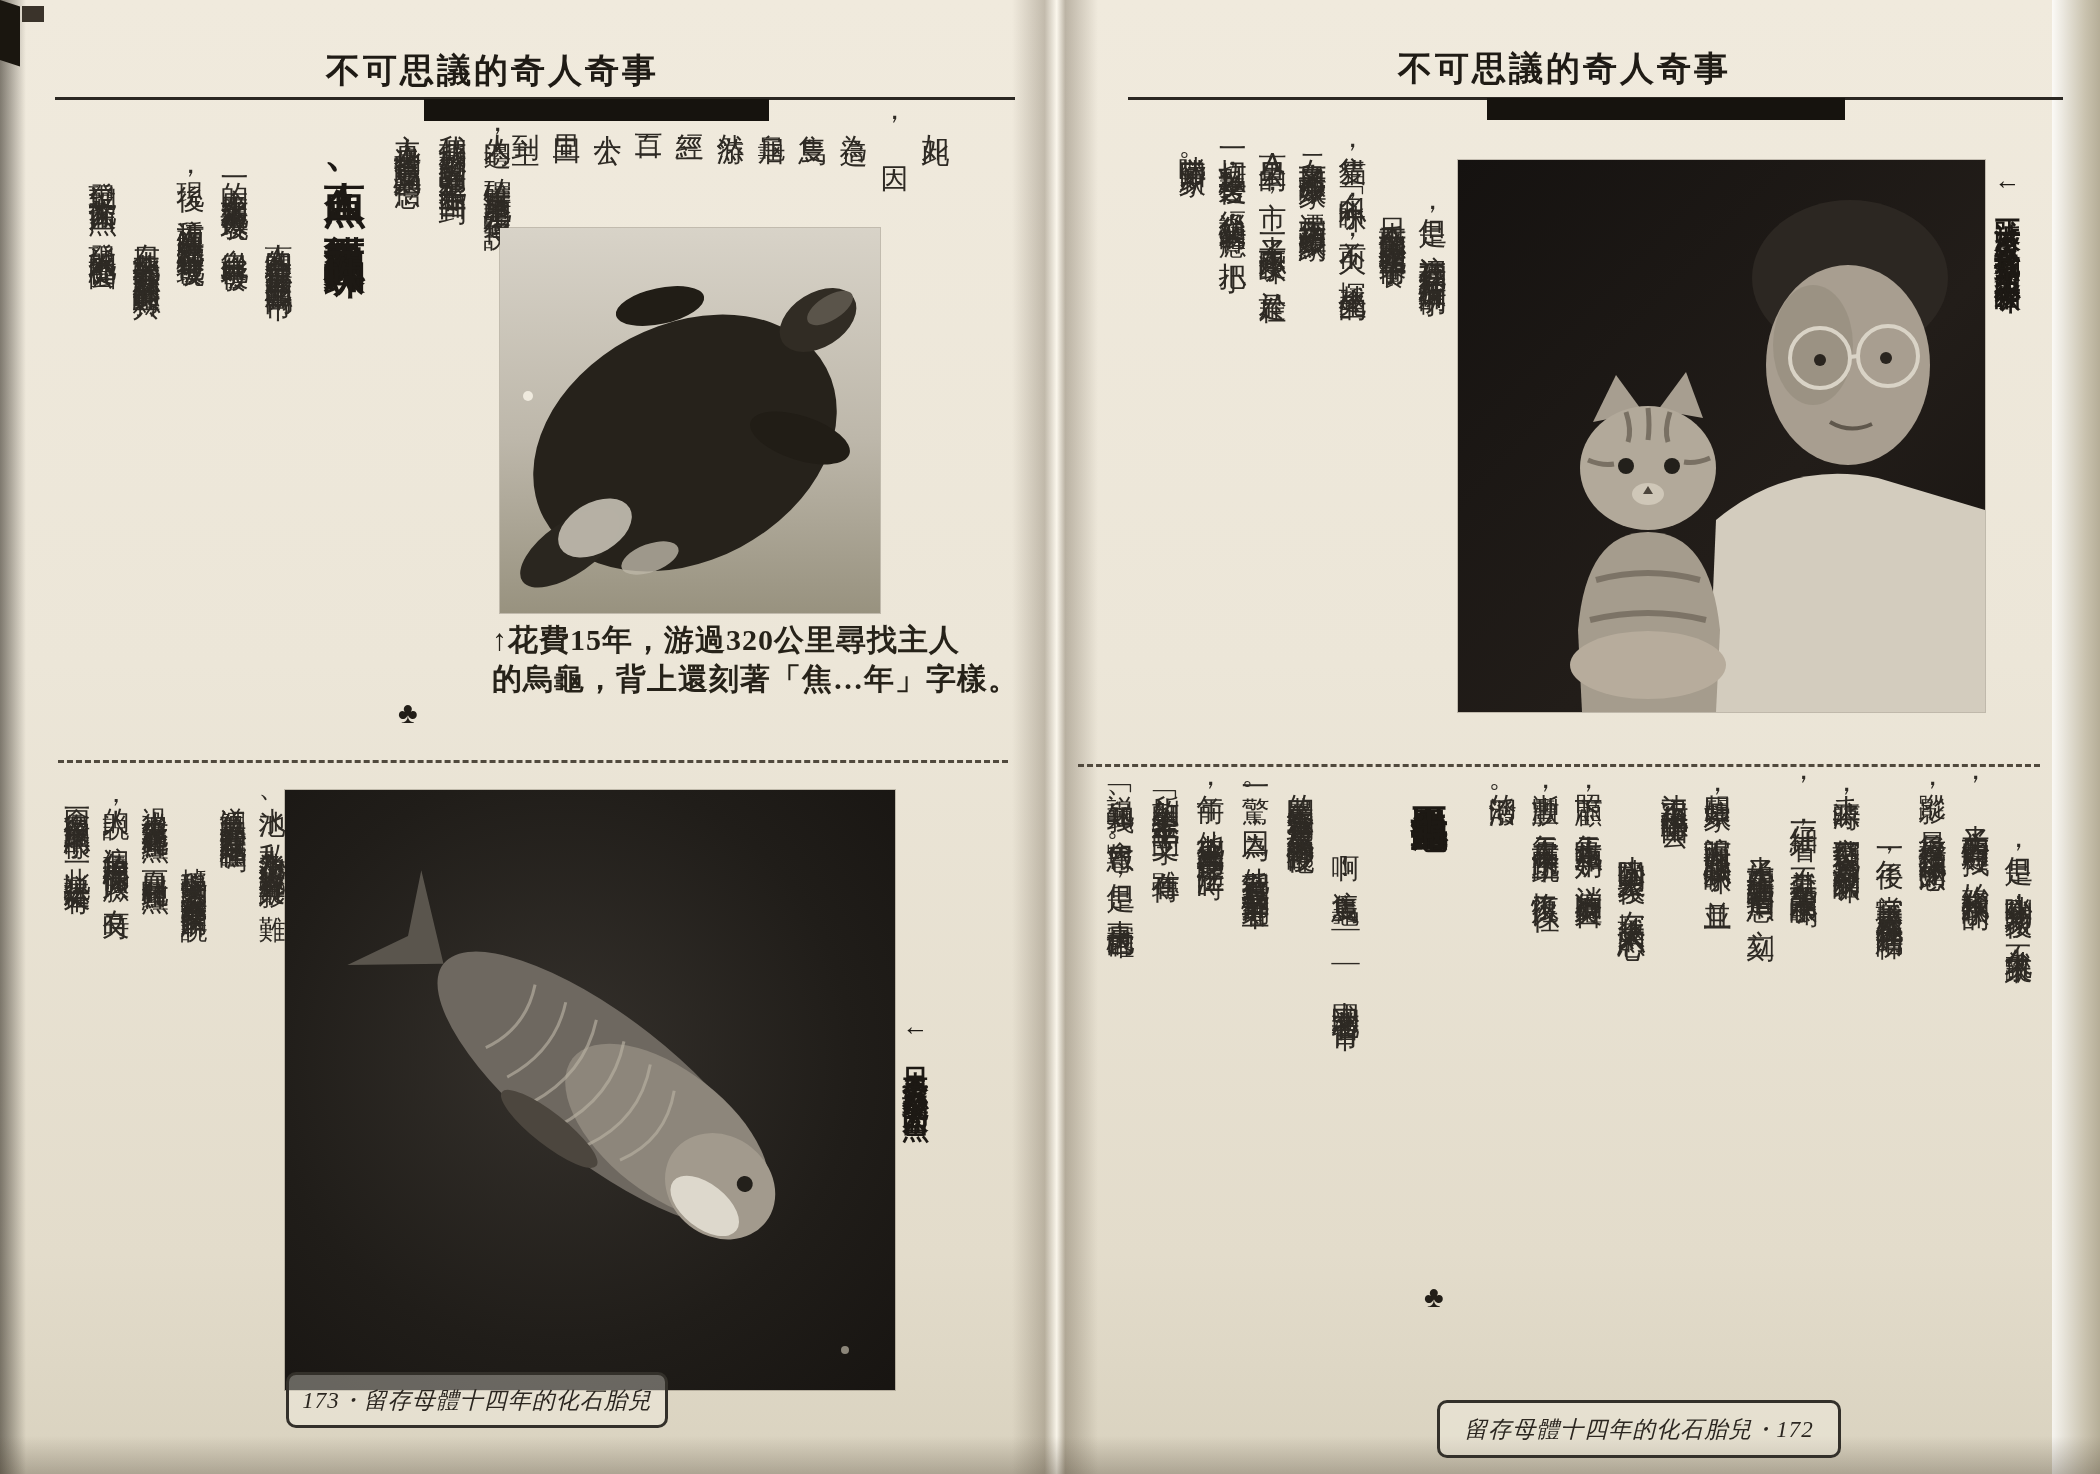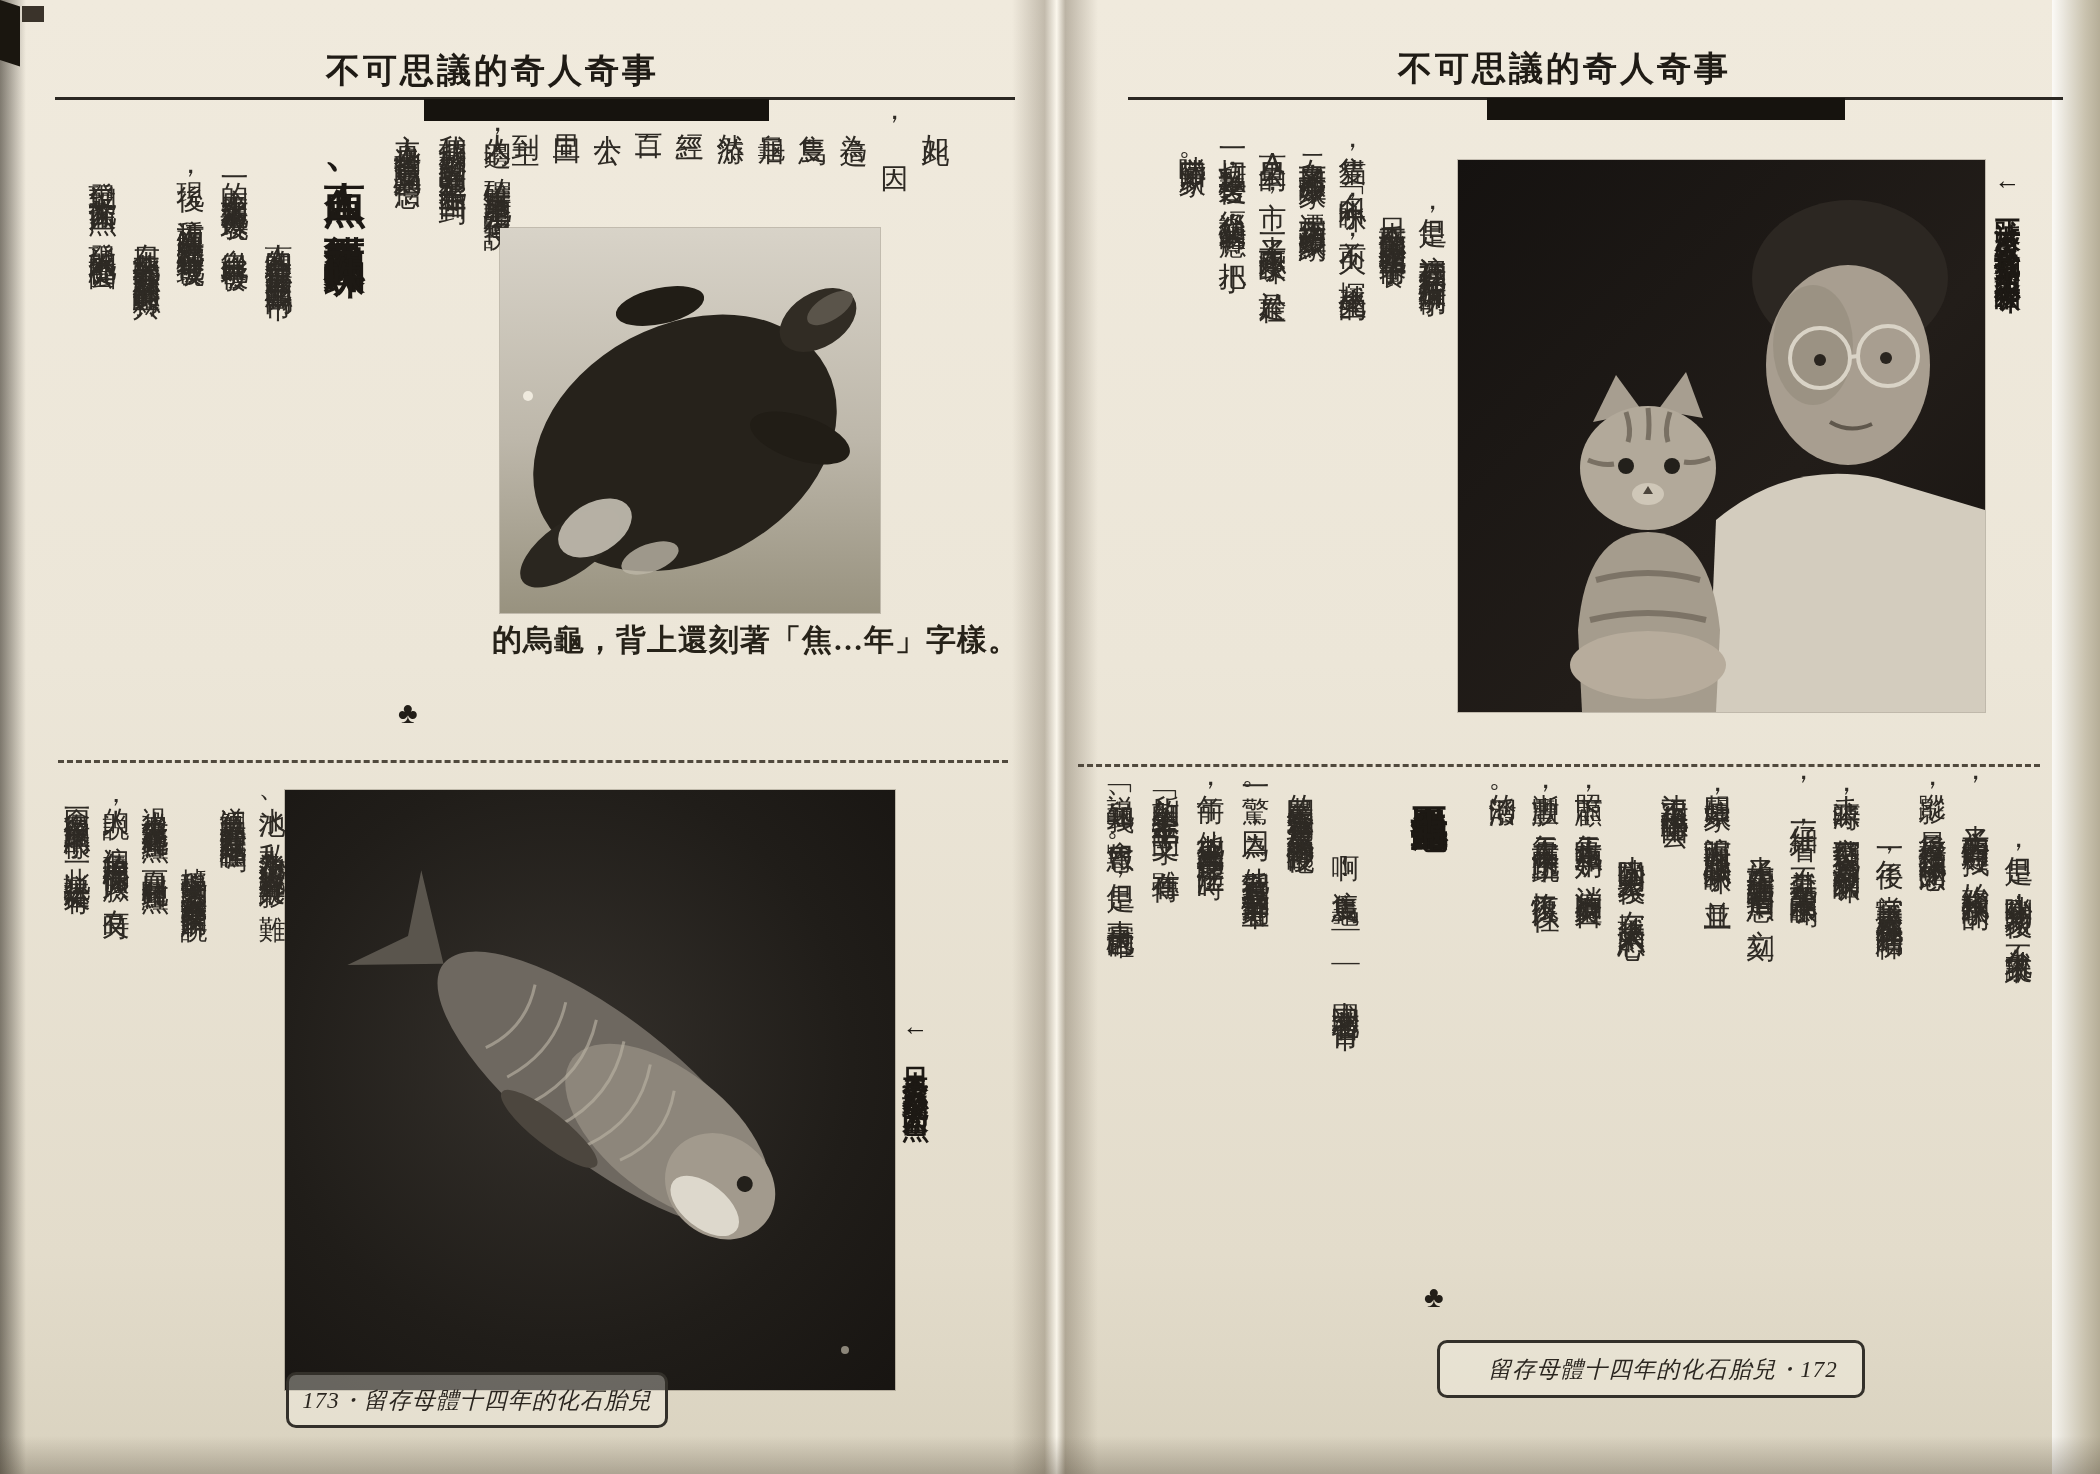--- a/index.html
+++ b/index.html
@@ -100,20 +100,21 @@
         <ellipse cx="300" cy="210" rx="52" ry="22" fill="#211d16" transform="rotate(18 300 210)"></ellipse>
         <ellipse cx="160" cy="78" rx="45" ry="18" fill="#211d16" transform="rotate(-12 160 78)"></ellipse>
         <ellipse cx="70" cy="320" rx="58 " ry="26" fill="#2a261f" transform="rotate(-35 70 320)"></ellipse>
         <ellipse cx="95" cy="300" rx="40" ry="25" fill="#cfc9bc" opacity="0.85" transform="rotate(-30 95 300)"></ellipse>
         <ellipse cx="150" cy="330" rx="30" ry="14" fill="#bdb6a7" opacity="0.8" transform="rotate(-20 150 330)"></ellipse>
         <circle cx="28" cy="168" r="5" fill="#efeade"></circle>
       </svg>
     </div>
 
     <div class="hcaption" style="left:492px;top:620px;">
+      <div>↑花費15年，游過320公里尋找主人</div>
       <div>的烏龜，背上還刻著「焦…年」字樣。</div>
     </div>
 
     <div class="vtitle" style="left:318px;top:150px;height:540px;font-size:41px;letter-spacing:3px;">人面魚、貓面魚及人面蜘蛛</div>
 
     <div class="vblock" style="left:80px;top:160px;width:220px;height:608px;
          font-size:28px;line-height:44px;letter-spacing:3px;">
         <div class="vcol">　　人面的鯉魚在最近日本的山形縣鶴岡市</div>
         <div class="vcol">的一座寺廟水池裡被人發現。自從此事被發</div>
         <div class="vcol">現後，這種人面鯉魚就陸續在各地被發現。</div>
@@ -262,16 +263,16 @@
     <div class="vblock" style="left:1098px;top:772px;width:270px;height:618px;
          font-size:28px;line-height:45px;letter-spacing:3px;">
         <div class="vcol">　　啊！這隻烏龜！——中國湖北省石首市</div>
         <div class="vcol">的農民焦秀金看到這隻放生烏龜的背部後吃</div>
         <div class="vcol">一驚。因為，他看到這隻烏龜背部刻著十五</div>
         <div class="vcol">年前，他放生到武昌的長江（揚子江）時，</div>
         <div class="vcol">所刻的「焦秀金七十二年」的文字。雖有傳</div>
         <div class="vcol">説「龜知義、會報恩」。但是，事實也的確</div>
       </div>
 
-    <div class="footer-box" style="left:1437px;top:1340px;width:398px;height:52px;padding-left:24px;">留存母體十四年的化石胎兒・172</div>
+    <div class="footer-box" style="left:1437px;top:1400px;width:398px;height:52px;">留存母體十四年的化石胎兒・172</div>
   </div>
 
 </div>
 
 </body></html>

